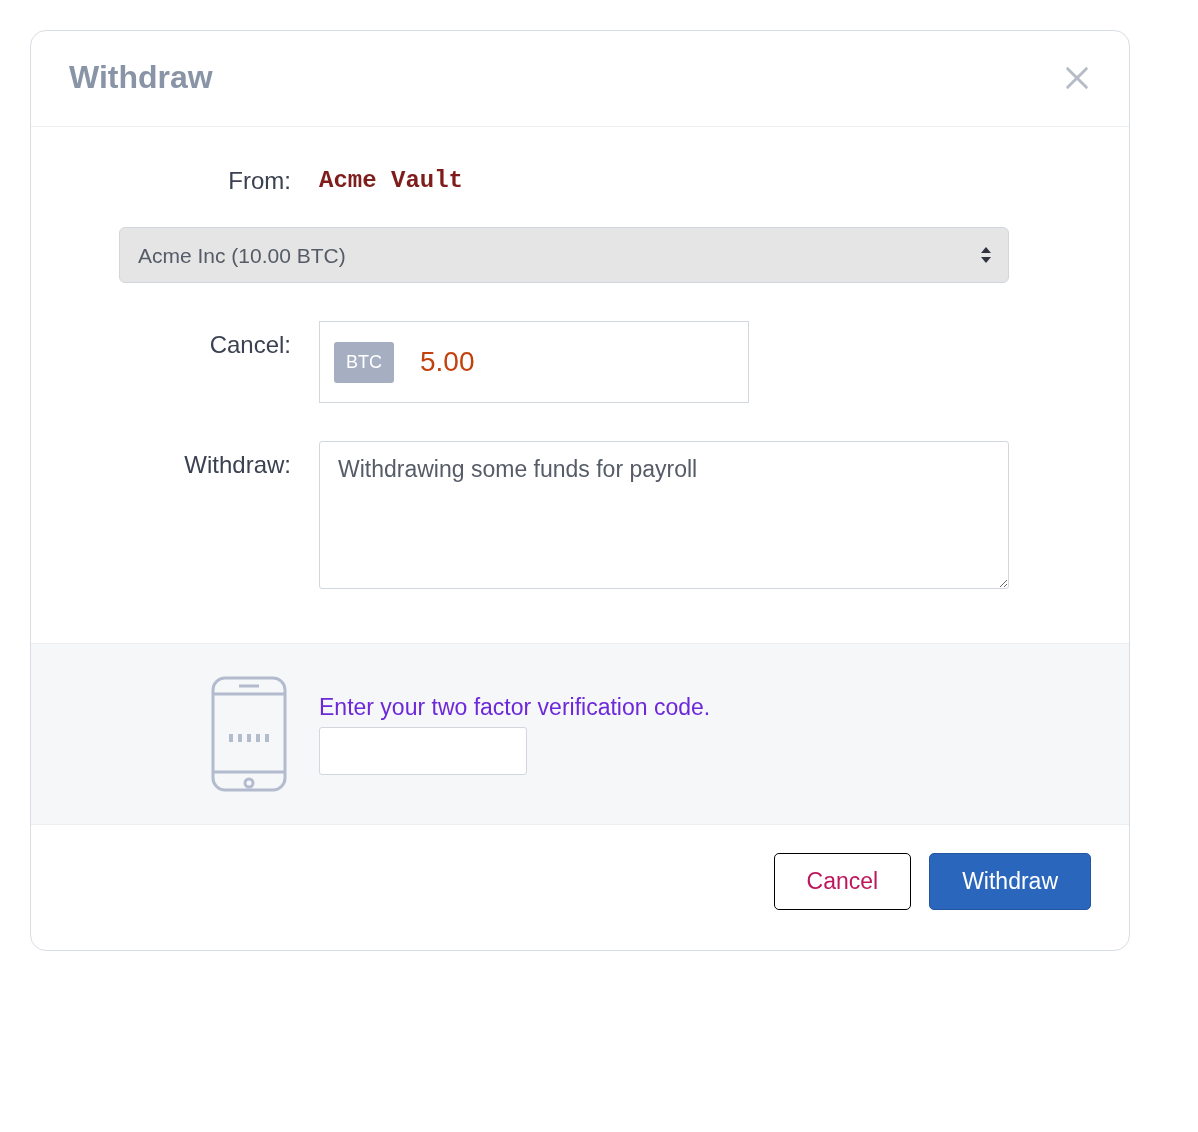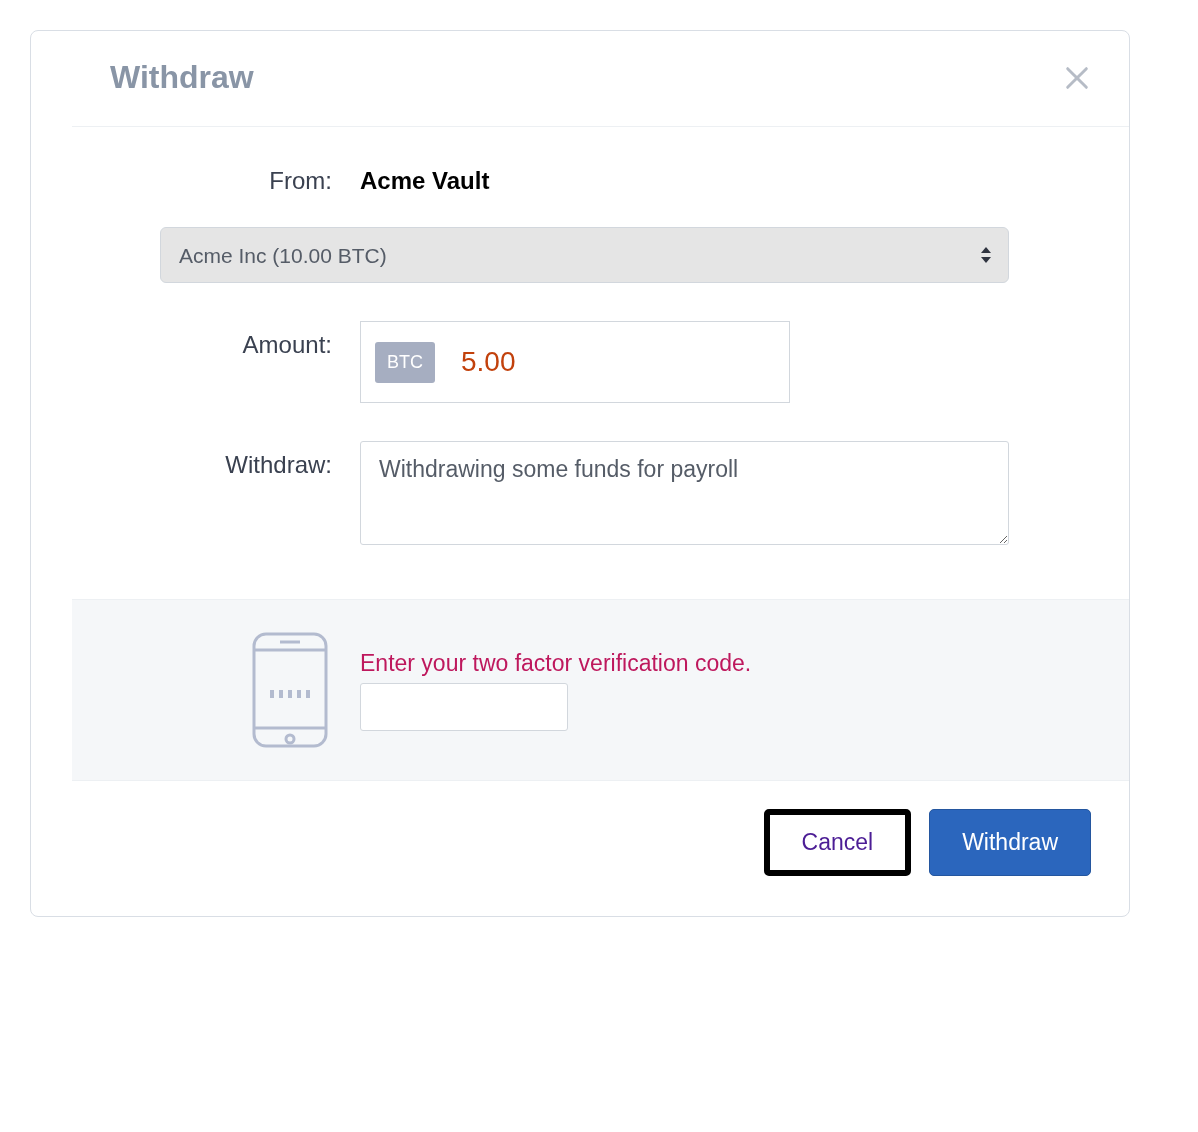--- a/index.html
+++ b/index.html
@@ -8,24 +8,23 @@
       padding: 0;
     }
     body {
       font-family: -apple-system, BlinkMacSystemFont, "Segoe UI", Helvetica, Arial, sans-serif;
       background: #fff;
       padding: 30px;
     }
     .modal {
       width: 1100px;
       border: 1px solid #d9dee5;
-      border-radius: 8px;
+      border-radius: 16px;
       background: #fff;
       overflow: hidden;
-      padding-left: 41px;
     }
     .modal-header {
       display: flex;
       justify-content: space-between;
       align-items: center;
       padding: 28px 38px 30px 38px;
       border-bottom: 1px solid #edf0f3;
     }
     .modal-title {
       font-size: 32px;
@@ -65,21 +64,22 @@
     .form-label.lbl-from {
       padding-top: 0;
     }
     .form-control-wrap {
       flex: 1;
       padding-left: 28px;
     }
     .from-value {
       font-size: 24px;
       font-weight: 700;
-      color: #000000;
+      color: #7f1d1d;
+      font-family: Liberation Mono, monospace;
     }
     .select-wrap {
       position: relative;
       width: 100%;
     }
     .select-input {
       width: 100%;
       height: 56px;
       border: 1px solid #d2d7dd;
       border-radius: 6px;
@@ -127,21 +127,21 @@
       border: none;
       outline: none;
       font-size: 28px;
       color: #c2410c;
       width: 100%;
       background: transparent;
       font-family: inherit;
     }
     .message-textarea {
       width: 100%;
-      height: 104px;
+      height: 148px;
       border: 1px solid #d2d7dd;
       border-radius: 3px;
       padding: 14px 18px;
       font-size: 23px;
       color: #555c67;
       font-family: inherit;
       resize: both;
       overflow: auto;
     }
     .twofa-section {
@@ -165,21 +165,21 @@
       width: 84px;
       height: 120px;
       display: block;
     }
     .twofa-right {
       flex: 1;
       padding-left: 28px;
     }
     .twofa-label {
       font-size: 23px;
-      color: #be185d;
+      color: #6d28d9;
       margin-bottom: 6px;
     }
     .twofa-input {
       width: 208px;
       height: 48px;
       border: 1px solid #d2d7dd;
       border-radius: 3px;
       background: #fff;
       font-size: 20px;
       padding: 0 12px;
@@ -193,22 +193,22 @@
     }
     .btn {
       font-size: 23px;
       padding: 14px 32px;
       border-radius: 5px;
       cursor: pointer;
       font-family: inherit;
     }
     .btn-cancel {
       background: #fff;
-      border: 6px solid #000000;
-      color: #4c1d95;
+      border: 1px solid #000000;
+      color: #be185d;
     }
     .btn-primary {
       background: #2b66bd;
       border: 1px solid #24569f;
       color: #fff;
     }
   </style>
 </head>
 <body>
 
@@ -243,21 +243,21 @@
             <svg viewBox="0 0 14 20" fill="currentColor">
               <polygon points="7,2 12,8 2,8"></polygon>
               <polygon points="7,18 12,12 2,12"></polygon>
             </svg>
           </div>
         </div>
       </div>
     </div>
 
     <div class="form-row">
-      <div class="form-label">Amount:</div>
+      <div class="form-label">Cancel:</div>
       <div class="form-control-wrap">
         <div class="amount-control">
           <div class="currency-badge">BTC</div>
           <input type="text" class="amount-input" value="5.00" style="">
         </div>
       </div>
     </div>
 
     <div class="form-row" style="margin-bottom:0">
       <div class="form-label">Withdraw:</div>

